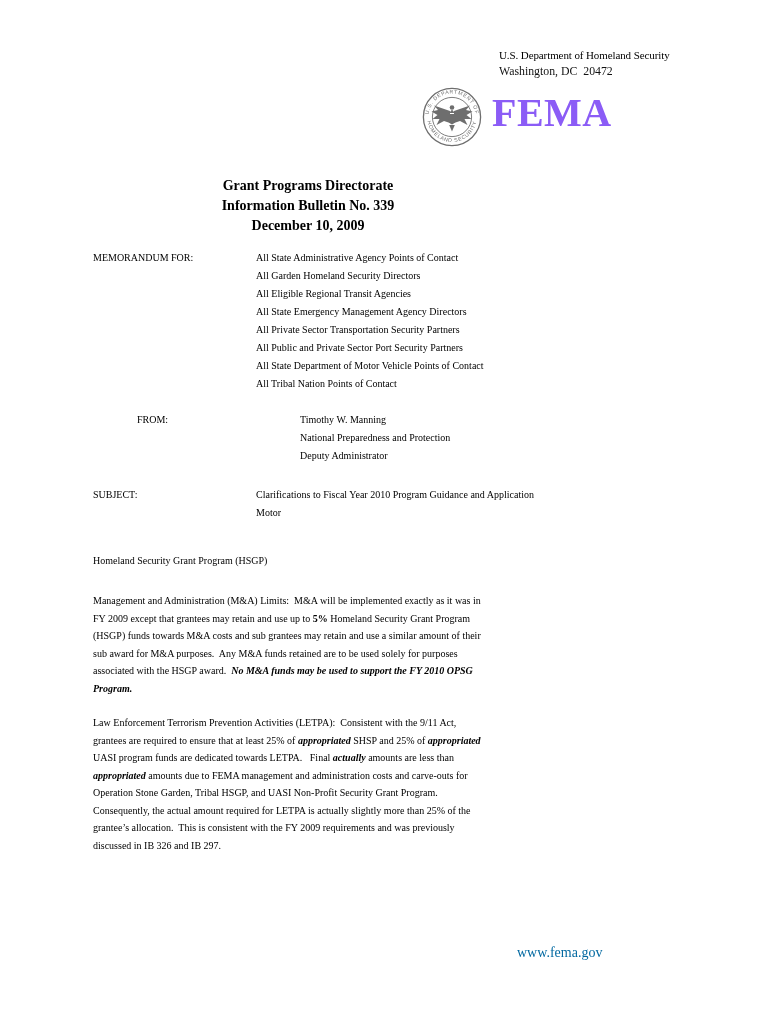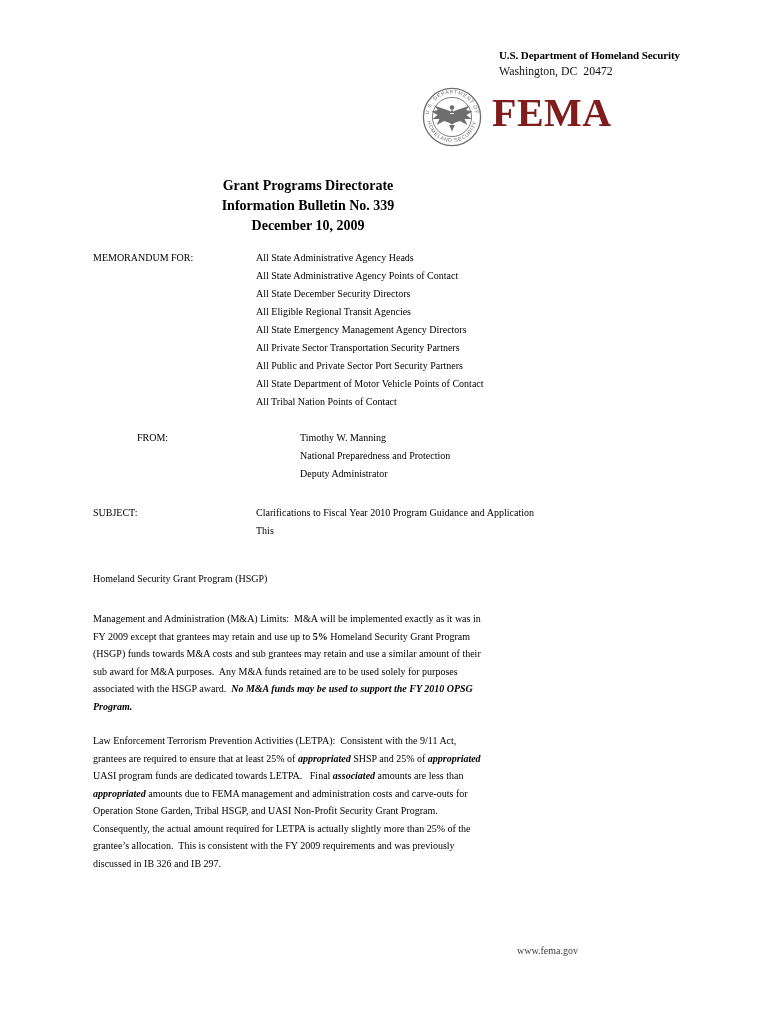--- a/index.html
+++ b/index.html
@@ -4,31 +4,31 @@
 <style>
   html,body { margin:0; padding:0; background:#fff; }
   .page {
     position:relative; width:770px; height:1024px; background:#ffffff;
     font-family:"Liberation Serif", serif; color:#000; overflow:hidden;
   }
 
   
   .lh-agency {
     position:absolute; left:499px; top:49px;
-    font-size:11px; font-weight:bold; letter-spacing:-0.1px; white-space:pre;
+    font-size:11px; font-weight:normal; letter-spacing:-0.1px; white-space:pre;
   }
   .lh-address {
     position:absolute; left:499px; top:64px;
     font-size:11.8px; white-space:pre; color:#111;
   }
   .seal { position:absolute; left:422px; top:87px; width:60px; height:60px; }
   .fema-wordmark {
     position:absolute; left:492px; top:93px;
     font-size:40px; line-height:40px; font-weight:bold;
-    color:#7f1d1d; letter-spacing:0.5px; white-space:pre;
+    color:#8b5cf6; letter-spacing:0.5px; white-space:pre;
   }
 
   
   .title-block {
     position:absolute; left:0; top:176px; width:616px;
     text-align:center; font-weight:bold; font-size:14px; line-height:20px;
   }
 
   
   .doc-body {
@@ -47,21 +47,21 @@
   .para { white-space:pre; line-height:17.5px; }
   .para-1 { margin-top:22px; }
   .para-2 { margin-top:17px; }
   .seg-normal { }
   .seg-bold { font-weight:bold; }
   .seg-bold-italic { font-weight:bold; font-style:italic; }
 
   
   .footer-url {
     position:absolute; left:517px; top:945px;
-    font-size:10px; color:#404040; white-space:pre;
+    font-size:14px; color:#0369a1; white-space:pre;
   }
 </style>
 </head>
 <body>
 
 <div class="page">
 
   <div class="lh-agency">U.S. Department of Homeland Security</div>
   <div class="lh-address">Washington, DC  20472</div>
 
@@ -92,23 +92,22 @@
     <div>Grant Programs Directorate</div>
     <div>Information Bulletin No. 339</div>
     <div>December 10, 2009</div>
   </div>
 
   <div class="doc-body">
 
     <div class="addr-section memo-section">
       <div class="addr-label">MEMORANDUM FOR:</div>
       <div>
-          <div class="list-line">All State Administrative Agency Heads</div>
           <div class="list-line">All State Administrative Agency Points of Contact</div>
-          <div class="list-line">All State December Security Directors</div>
+          <div class="list-line">All Garden Homeland Security Directors</div>
           <div class="list-line">All Eligible Regional Transit Agencies</div>
           <div class="list-line">All State Emergency Management Agency Directors</div>
           <div class="list-line">All Private Sector Transportation Security Partners</div>
           <div class="list-line">All Public and Private Sector Port Security Partners</div>
           <div class="list-line">All State Department of Motor Vehicle Points of Contact</div>
           <div class="list-line">All Tribal Nation Points of Contact</div>
         </div>
     </div>
 
     <div class="addr-section from-section">
@@ -117,36 +116,36 @@
           <div class="value-line">Timothy W. Manning</div>
           <div class="value-line">National Preparedness and Protection</div>
           <div class="value-line">Deputy Administrator</div>
         </div>
     </div>
 
     <div class="addr-section subject-section">
       <div class="addr-label">SUBJECT:</div>
       <div>
           <div class="value-line">Clarifications to Fiscal Year 2010 Program Guidance and Application</div>
-          <div class="value-line">This</div>
+          <div class="value-line">Motor</div>
         </div>
     </div>
 
     <div class="section-heading">Homeland Security Grant Program (HSGP)</div>
 
     <div class="para para-1"><span class="seg-normal">Management and Administration (M&amp;A) Limits:  M&amp;A will be implemented exactly as it was in
 FY 2009 except that grantees may retain and use up to </span><span class="seg-bold">5%</span><span class="seg-normal"> Homeland Security Grant Program
 (HSGP) funds towards M&amp;A costs and sub grantees may retain and use a similar amount of their
 sub award for M&amp;A purposes.  Any M&amp;A funds retained are to be used solely for purposes
 associated with the HSGP award.  </span><span class="seg-bold-italic">No M&amp;A funds may be used to support the FY 2010 OPSG
 Program.</span></div>
 
     <div class="para para-2"><span class="seg-normal">Law Enforcement Terrorism Prevention Activities (LETPA):  Consistent with the 9/11 Act,
 grantees are required to ensure that at least 25% of </span><span class="seg-bold-italic">appropriated</span><span class="seg-normal"> SHSP and 25% of </span><span class="seg-bold-italic">appropriated</span><span class="seg-normal">
-UASI program funds are dedicated towards LETPA.   Final </span><span class="seg-bold-italic">associated</span><span class="seg-normal"> amounts are less than
+UASI program funds are dedicated towards LETPA.   Final </span><span class="seg-bold-italic">actually</span><span class="seg-normal"> amounts are less than
 </span><span class="seg-bold-italic">appropriated</span><span class="seg-normal"> amounts due to FEMA management and administration costs and carve-outs for
 Operation Stone Garden, Tribal HSGP, and UASI Non-Profit Security Grant Program.
 Consequently, the actual amount required for LETPA is actually slightly more than 25% of the
 grantee’s allocation.  This is consistent with the FY 2009 requirements and was previously
 discussed in IB 326 and IB 297.</span></div>
 
   </div>
 
   <div class="footer-url">www.fema.gov</div>
 

